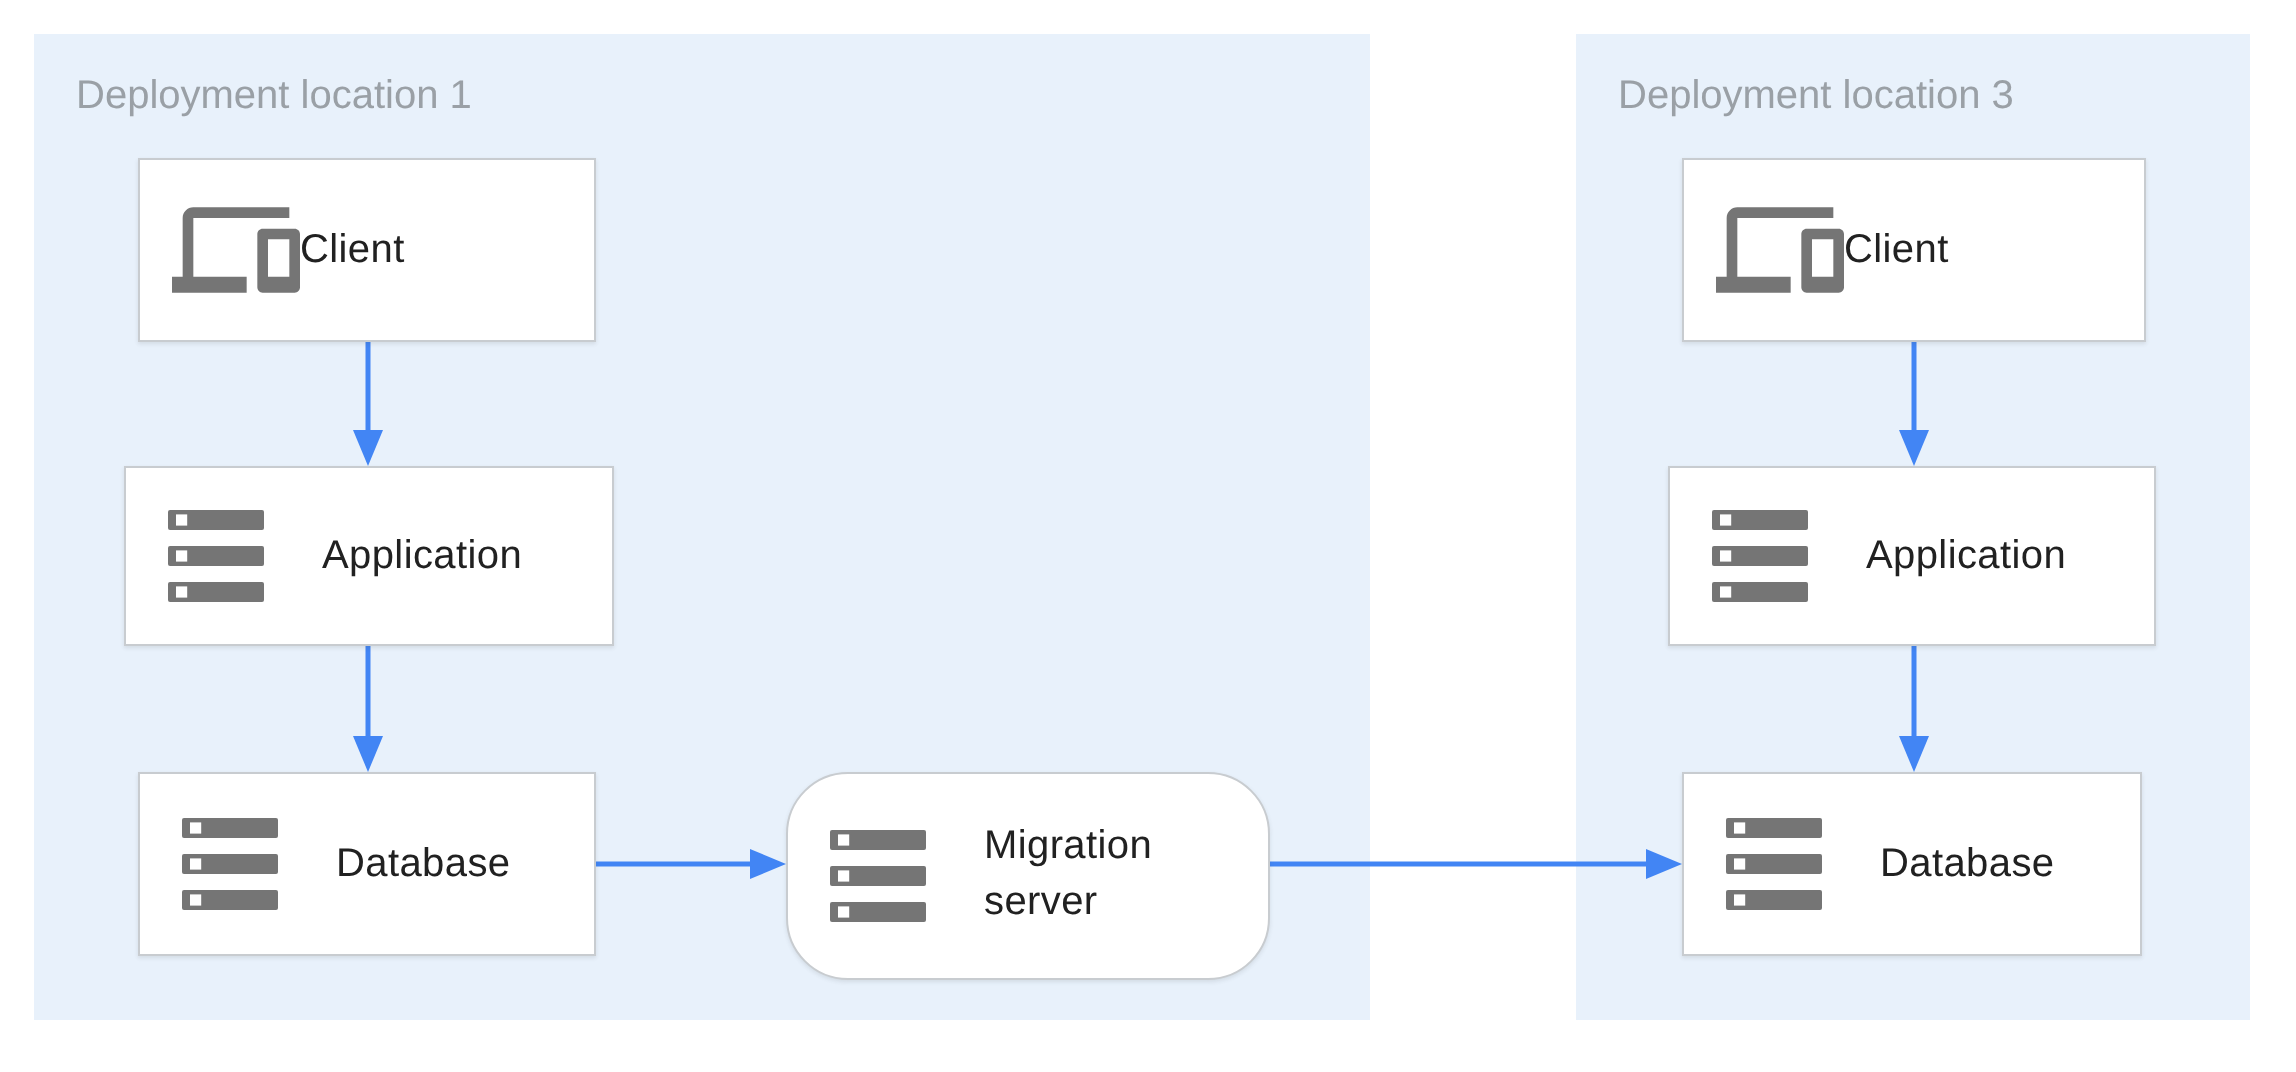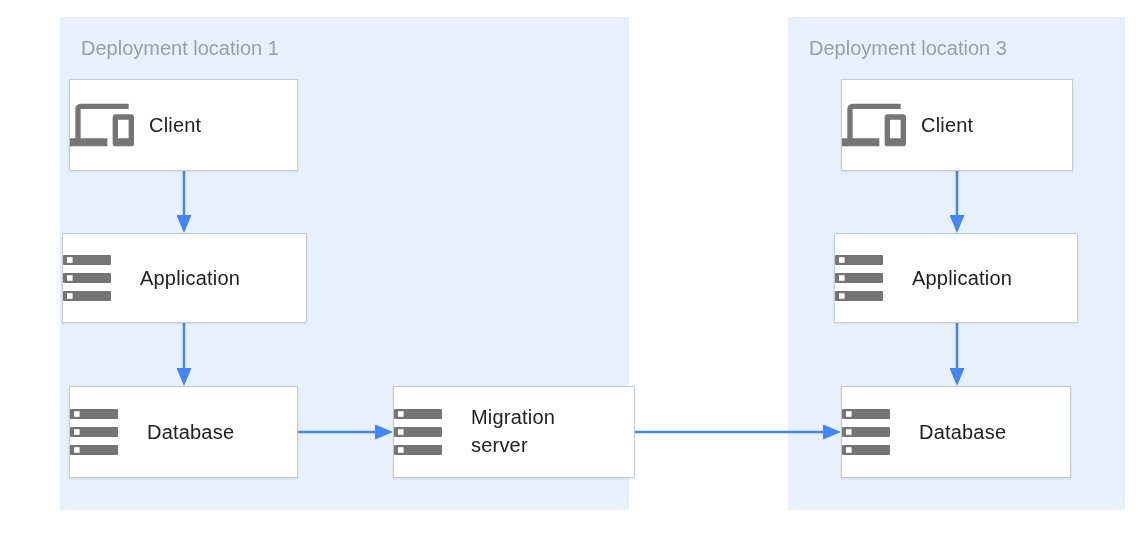--- a/index.html
+++ b/index.html
@@ -13,21 +13,21 @@
     width: 1148px;
     height: 536px;
     background: #ffffff;
     overflow: hidden;
   }
   
   .region {
     position: absolute;
     background: var(--region-bg, #E8F1FB);
   }
-  .region-1 { left: 17px; top: 17px; width: 569px; height: 493px; margin-left: 43px; }
+  .region-1 { left: 17px; top: 17px; width: 668px; height: 493px; }
   .region-2 { left: 788px; top: 17px; width: 337px; height: 493px; }
   .region-title {
     position: absolute;
     left: 21px;
     top: 20px;
     font-size: 20px;
     color: var(--title-text, #9AA0A6);
     white-space: nowrap;
   }
   
@@ -53,26 +53,26 @@
     align-items: center;
     box-sizing: border-box;
   }
   .node-label {
     font-size: 20px;
     color: var(--label-text, #212121);
     white-space: nowrap;
     letter-spacing: 0.2px;
   }
   .icon { fill: var(--icon, #757575); flex: 0 0 auto; }
-  .node-client { padding-left: 0; gap: 15px; }
-  .node-server { gap: 29px; }
+  .node-client { padding-left: 16px; }
+  .node-server { padding-left: 21px; gap: 29px; }
   .pos-client1      { left: 69px;  top: 79px;  width: 229px; height: 92px; }
   .pos-application1 { left: 62px;  top: 233px; width: 245px; height: 90px; }
   .pos-database1    { left: 69px;  top: 386px; width: 229px; height: 92px; }
-  .pos-migration    { left: 393px; top: 386px; width: 242px; height: 92px; }
+  .pos-migration    { left: 393px; top: 386px; width: 242px; height: 104px; border-radius: 31px; }
   .pos-client2      { left: 841px; top: 79px;  width: 232px; height: 92px; }
   .pos-application2 { left: 834px; top: 233px; width: 244px; height: 90px; }
   .pos-database2    { left: 841px; top: 386px; width: 230px; height: 92px; }
   .pos-migration .node-label {
     white-space: normal;
     width: 125px;
     line-height: 1.38;
   }
   .hidden-defs { position: absolute; width: 0; height: 0; overflow: hidden; }
 </style>

